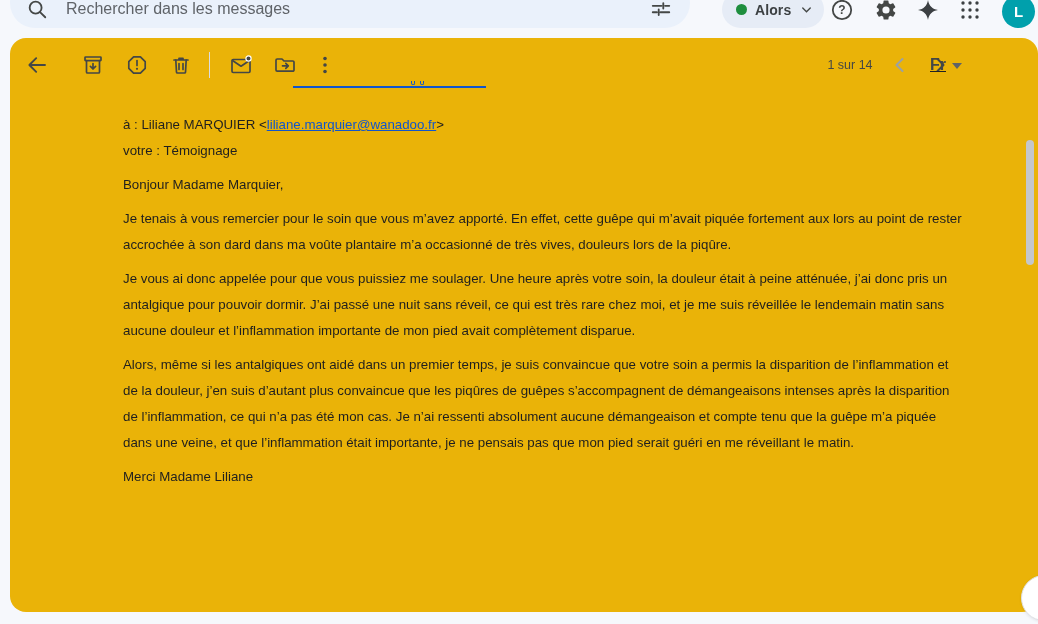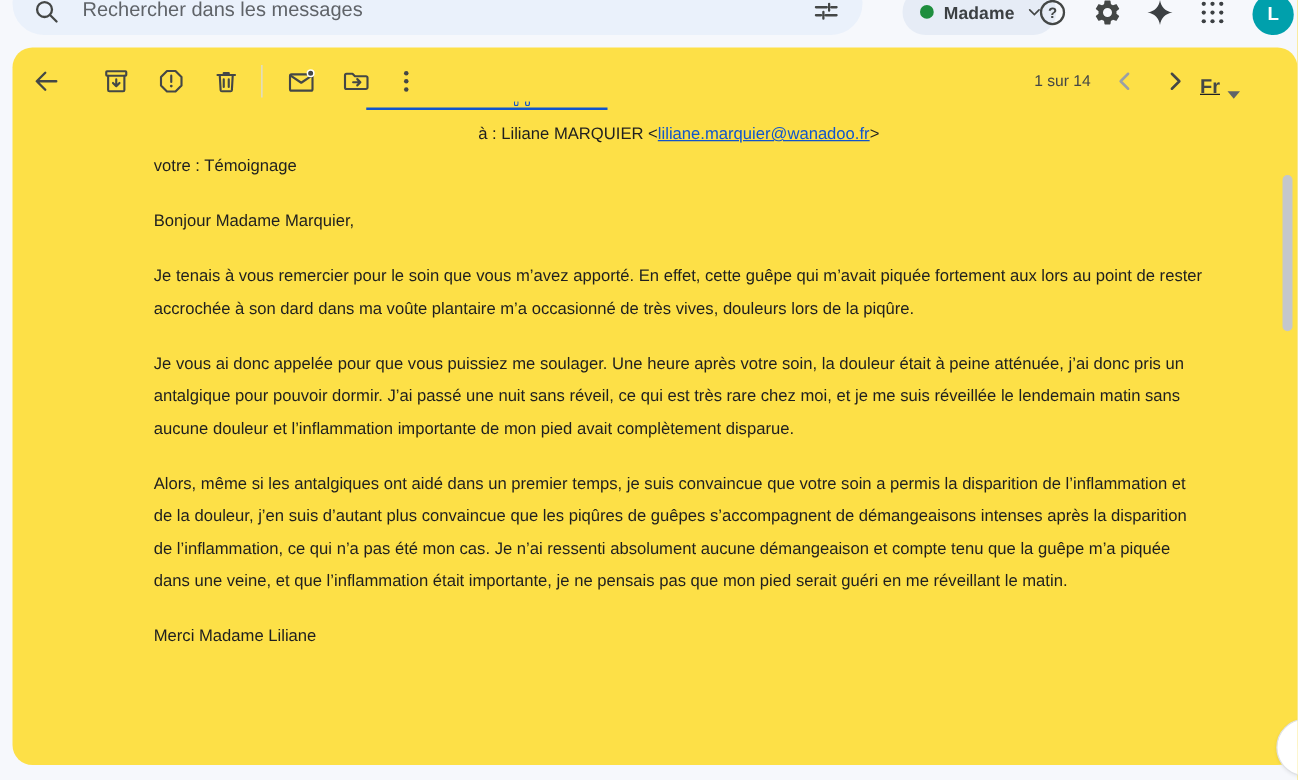--- a/index.html
+++ b/index.html
@@ -45,21 +45,21 @@
   .avatar {
     position:absolute; left:1002px; top:-5px; width:33px; height:33px;
     border-radius:50%; background:#00a0ac; color:#fff;
     display:flex; align-items:center; justify-content:center;
     font-size:15px; font-weight:700; cursor:pointer;
   }
 
   
   .card {
     position:absolute; left:10px; right:0; top:38px; bottom:12px;
-    background:#fde047; border-radius:16px; overflow:hidden;
+    background:#eab308; border-radius:16px; overflow:hidden;
   }
 
   
   .tbtn { position:absolute; top:15px; width:24px; height:24px; cursor:pointer; }
   .back-btn    { left:15px; }
   .archive-btn { left:71px; }
   .spam-btn    { left:115px; }
   .trash-btn   { left:159px; }
   .tb-divider  { position:absolute; left:199px; top:14px; width:1px; height:26px; background:#dadce0; }
   .unread-btn  { left:219px; }
@@ -67,46 +67,46 @@
   .kebab-btn   { left:303px; }
 
   .pagination {
     position:absolute; left:800px; top:15px; width:80px; height:24px;
     display:flex; align-items:center; justify-content:center;
     font-size:12.5px; color:#444746;
   }
   .nav-prev { left:878px; }
   .nav-next { left:918px; }
   .lang-btn {
-    position:absolute; left:950px; top:13px; height:28px;
-    display:flex; align-items:flex-end; gap:6px; cursor:pointer;text-decoration:underline;
+    position:absolute; left:920px; top:13px; height:28px;
+    display:flex; align-items:center; gap:6px; cursor:pointer;text-decoration:underline;
   }
   .lang-label { font-size:16px; font-weight:700; color:#444746; }
   .lang-caret { width:0; height:0; border-left:5px solid transparent;
     border-right:5px solid transparent; border-top:6px solid #5f6368; margin-top:2px; }
 
   
   .content {
     position:absolute; left:113px; top:42px; width:840px;
     font-size:13.3px; line-height:26px; color:#1f1f1f;
   }
   .clipped-link {
     position:relative; height:8px; width:193px; margin-left:170px;
     border-bottom:2px solid #1155cc; cursor:pointer;
   }
   .clipped-link .desc1, .clipped-link .desc2 {
     position:absolute; bottom:1px; width:4px; height:4px;
     border:1.5px solid #1155cc; border-top:none; border-radius:0 0 4px 4px;
   }
   .clipped-link .desc1 { left:118px; }
   .clipped-link .desc2 { left:127px; }
-  .hdr-line { margin-top:6px;text-align:center; }
+  .hdr-line { margin-top:24px; }
   .hdr-line2 { margin-top:0; }
   .email-link { color:#1155cc; text-decoration:underline; cursor:pointer; }
-  .para { margin-top:18px; }
+  .para { margin-top:8px; }
 
   
   .scroll-thumb {
     position:absolute; left:1016px; top:102px; width:8px; height:125px;
     background:#c4c7cc; border-radius:4px; cursor:pointer;
   }
 
   
   .float-circle {
     position:absolute; left:1021px; top:575px; width:46px; height:46px;
@@ -128,21 +128,21 @@
   <span class="tune-btn">
     <svg viewBox="0 0 24 24" width="22" height="22" fill="none" stroke="#444746" stroke-width="2" stroke-linecap="round">
       <path d="M3 8.5h9.5M16.5 8.5H21M14.5 5.5v6"></path>
       <path d="M3 15.5h4.5M11.5 15.5H21M9.5 12.5v6"></path>
     </svg>
   </span>
 </div>
 
 <div class="status-chip">
   <span class="status-dot"></span>
-  <span class="status-label">Madame</span>
+  <span class="status-label">Alors</span>
   <svg width="15" height="15" viewBox="0 0 24 24" fill="none" stroke="#444746" stroke-width="2.2" stroke-linecap="round">
     <path d="M6 9.5l6 6 6-6"></path>
   </svg>
 </div>
 
 <div class="topbtn help-btn">
   <svg viewBox="0 0 24 24" width="24" height="24">
     <circle cx="12" cy="12" r="9.2" fill="none" stroke="#444746" stroke-width="1.8"></circle>
     <text x="12" y="16.3" text-anchor="middle" font-size="12" font-weight="bold" fill="#444746" font-family="Liberation Sans, sans-serif">?</text>
   </svg>

